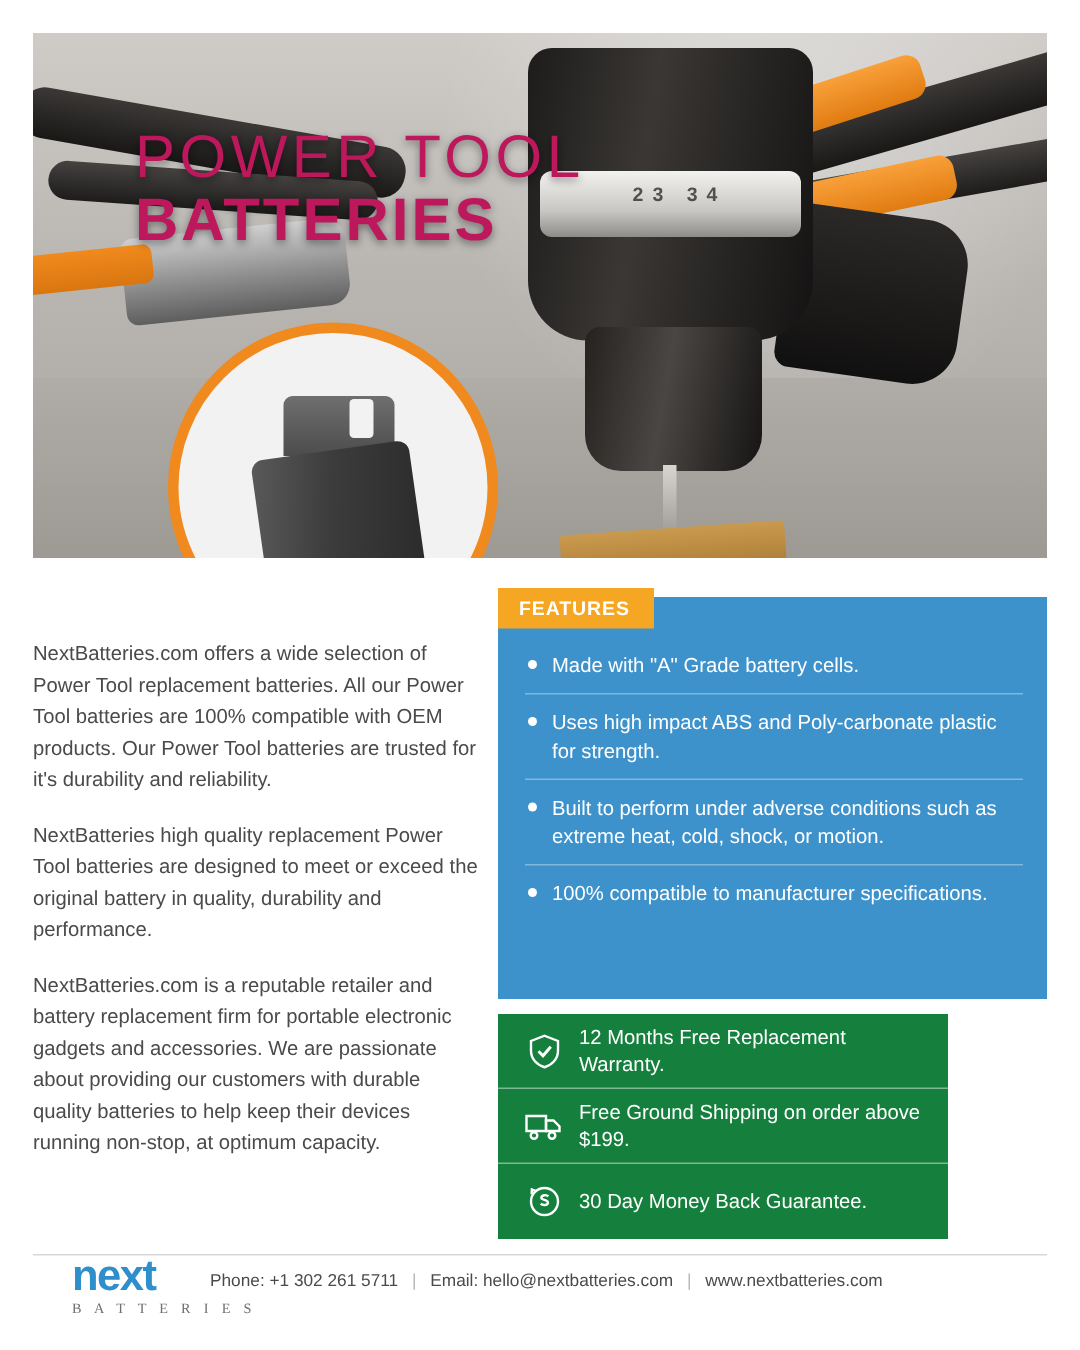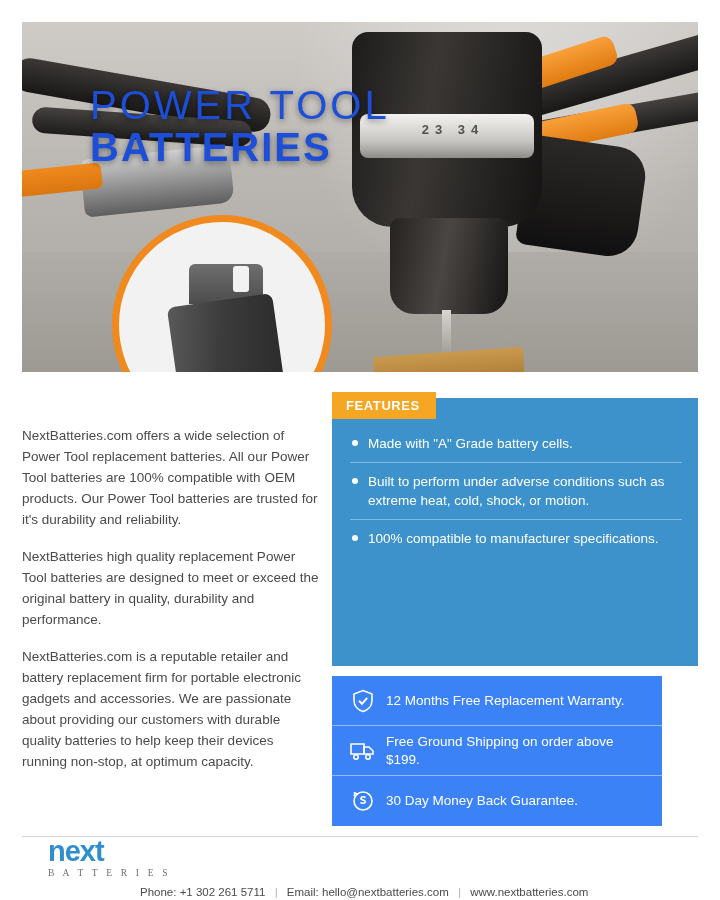--- a/index.html
+++ b/index.html
@@ -125,21 +125,21 @@
   .wood-block {
     position: absolute; left: 352px; top: 330px;
     width: 150px; height: 36px;
     background: linear-gradient(180deg, #c99a4e 0%, #a5762f 100%);
     transform: rotate(-4deg);
     border-radius: 3px;
   }
   .hero-title {
     position: absolute; left: 68px; top: 62px;
     font-size: 40px; line-height: 1.05; font-weight: 400;
-    color: #1d4ed8; letter-spacing: 3px;
+    color: #be185d; letter-spacing: 3px;
     text-shadow: 0 2px 6px rgba(0,0,0,.45);
   }
   .hero-title .l2 { display: block; font-weight: 700; letter-spacing: 2px; }
 
   
   .battery-circle {
     position: absolute; left: 90px; top: 193px;
     width: 220px; height: 220px;
     border-radius: 50%;
     background: #f2f2f2;
@@ -199,22 +199,22 @@
   .features li:last-child { border-bottom: none; }
   .features li .dot {
     position: absolute; left: 2px; top: 6px;
     width: 6px; height: 6px; border-radius: 50%;
     background: #ffffff;
   }
 
   
   .offers {
     position: absolute; left: 332px; top: 676px;
-    width: 330px; height: 150px;
-    background: #3b82f6;
+    width: 300px; height: 150px;
+    background: #15803d;
   }
   .offer-row {
     display: flex; align-items: center;
     height: 50px; padding: 0 14px;
     border-bottom: 1px solid rgba(255,255,255,0.45);
   }
   .offer-row:last-child { border-bottom: none; }
   .offer-icon {
     width: 34px; height: 30px; flex: 0 0 34px;
     display: flex; align-items: center; justify-content: center;
@@ -233,21 +233,21 @@
     position: absolute; left: 24px; top: 836px; margin-left: 24px;
   }
   .logo-next {
     font-size: 29px; font-weight: 700; color: #2f8fcc; letter-spacing: -1px;
     line-height: 30px;
   }
   .logo-sub {
     font-size: 9.5px; letter-spacing: 3.2px; color: #6f6f6f; margin-top: 2px; font-family: Liberation Serif, serif;
   }
   .footer-contact {
-    position: absolute; left: 140px; top: 886px;
+    position: absolute; left: 140px; top: 848px;
     font-size: 11.5px; color: #4a4a4a;
   }
   .footer-contact span.sep { color: #b5b5b5; padding: 0 6px; }
 </style>
 </head>
 <body>
 
 <div class="page">
 
   <div class="hero">
@@ -292,20 +292,24 @@
     <p>NextBatteries high quality replacement Power Tool batteries are designed to meet or exceed the original battery in quality, durability and performance.</p>
     <p>NextBatteries.com is a reputable retailer and battery replacement firm for portable electronic gadgets and accessories. We are passionate about providing our customers with durable quality batteries to help keep their devices running non-stop, at optimum capacity.</p>
   </div>
 
   <div class="features">
     <div class="features-tab">FEATURES</div>
     <ul>
       <li>
         <span class="dot"></span>
         <span>Made with "A" Grade battery cells.</span>
+      </li>
+      <li>
+        <span class="dot"></span>
+        <span>Uses high impact ABS and Poly-carbonate plastic for strength.</span>
       </li>
       <li>
         <span class="dot"></span>
         <span>Built to perform under adverse conditions such as extreme heat, cold, shock, or motion.</span>
       </li>
       <li>
         <span class="dot"></span>
         <span>100% compatible to manufacturer specifications.</span>
       </li>
     </ul>

